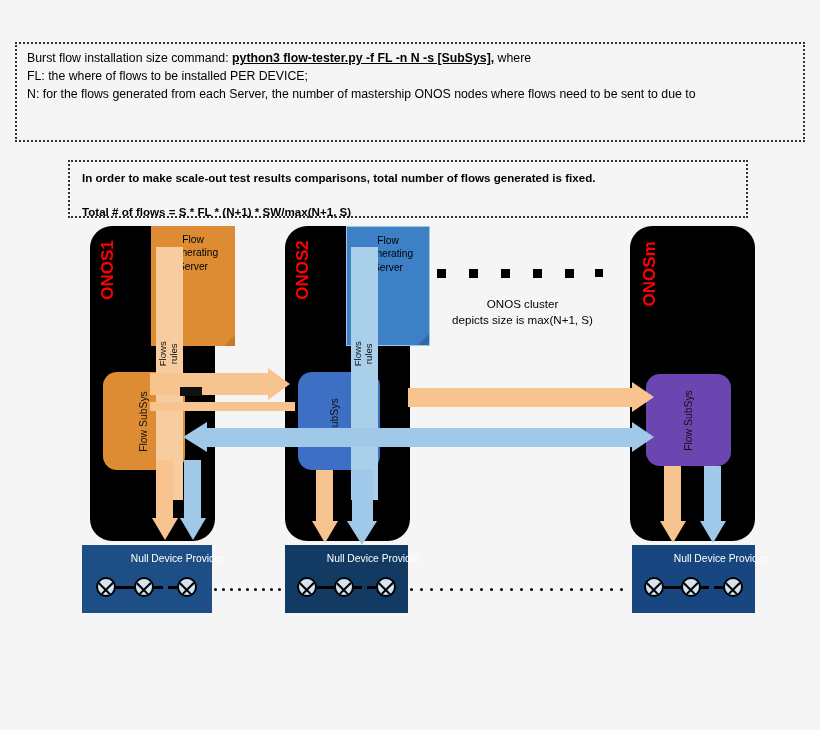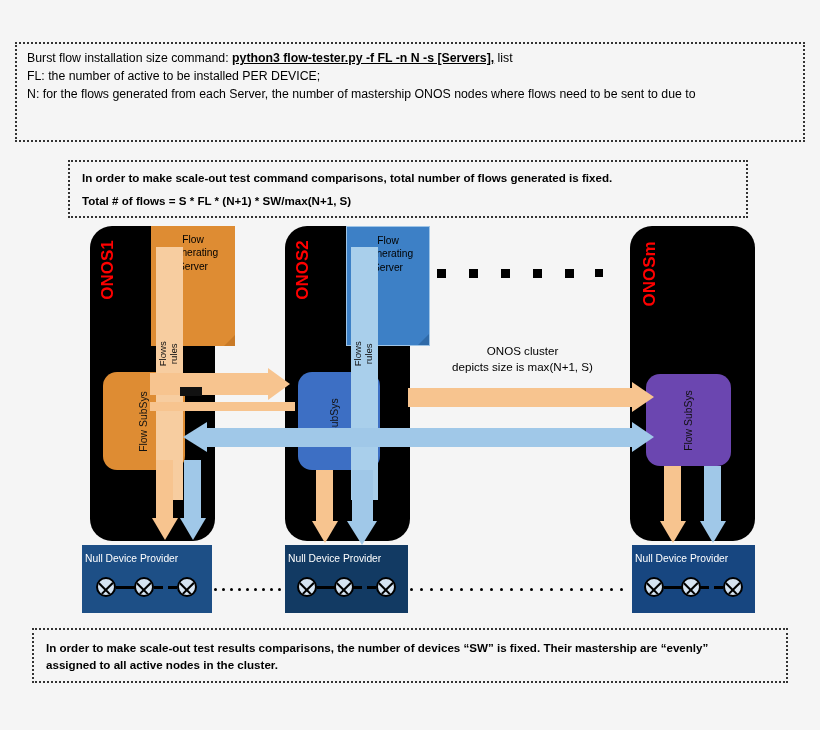--- a/index.html
+++ b/index.html
@@ -18,21 +18,21 @@
     background:#f5f5f5;
     border:2px dotted #333;
     box-sizing:border-box;
     color:#000;
     line-height:1.45;
   }
   #note-top{left:15px;top:42px;width:790px;height:100px;padding:6px 10px;font-size:12.3px;}
   #note-top .line{white-space:nowrap;}
   #note-top .cmd{text-decoration:underline;font-weight:bold;}
   #note-mid{left:68px;top:160px;width:680px;height:58px;padding:8px 12px;font-size:11.6px;font-weight:bold;}
-  #note-mid .l2{margin-top:6px;}
+  #note-mid .l2{margin-top:17px;}
   #note-bot{left:32px;top:628px;width:756px;height:55px;padding:10px 12px;font-size:11.6px;font-weight:bold;}
 
   
   .onos{
     position:absolute;
     background:#000;
     border-radius:22px;
     top:226px;
     height:315px;
   }
@@ -120,35 +120,35 @@
 
   
   .c-orange{background:#f7c48f;}
   .c-blue{background:#a0c8e8;}
 
   
   .dots{position:absolute;left:437px;top:269px;width:170px;height:12px;}
   .dots i{position:absolute;top:0;width:9px;height:9px;background:#000;display:block;}
   .cluster-cap{
     position:absolute;left:420px;top:296px;width:205px;
-    text-align:center;font-size:11.6px;color:#000;line-height:1.35;margin-top:47px;
+    text-align:center;font-size:11.6px;color:#000;line-height:1.35;
   }
 
   
   .ndp{
     position:absolute;
     top:545px;height:68px;
     background:#174b82;
   }
   #ndp1{left:82px;width:130px;background:#1d4f86;}
   #ndp2{left:285px;width:123px;background:#123a63;}
   #ndpm{left:632px;width:123px;background:#174680;}
   .ndp-title{
-    position:absolute;left:3px;top:8px;width:100%;
-    text-align:left;color:#fff;font-size:10.3px;
+    position:absolute;left:12px;top:8px;width:100%;
+    text-align:right;color:#fff;font-size:10.3px;
   }
   .devrow{position:absolute;left:0;top:30px;width:100%;height:26px;}
   .dev{
     position:absolute;top:2px;
     width:20px;height:20px;border-radius:50%;
     background:#d6e4f2;border:2.2px solid #000;
     box-sizing:border-box;
     overflow:hidden;
   }
   .dev::before,.dev::after{
@@ -163,27 +163,27 @@
 
   .interdots{position:absolute;top:588px;height:4px;}
   .interdots i{position:absolute;top:0;width:3px;height:3px;background:#000;border-radius:50%;}
 </style>
 </head>
 <body>
 
 <div class="stage">
 
   <div class="note" id="note-top">
-    <div class="line"><span>Burst flow installation size command: </span><span class="cmd">python3 flow-tester.py -f FL -n N -s [Servers],</span><span> list</span></div>
-    <div class="line">FL: the number of active to be installed PER DEVICE;</div>
+    <div class="line"><span>Burst flow installation size command: </span><span class="cmd">python3 flow-tester.py -f FL -n N -s [SubSys],</span><span> where</span></div>
+    <div class="line">FL: the where of flows to be installed PER DEVICE;</div>
     <div class="line">N: for the flows generated from each Server, the number of mastership ONOS nodes where flows need to be sent to due to</div>
   </div>
 
   <div class="note" id="note-mid">
-    <div>In order to make scale-out test command comparisons, total number of flows generated is fixed.</div>
+    <div>In order to make scale-out test results comparisons, total number of flows generated is fixed.</div>
     <div class="l2">Total # of flows = S * FL * (N+1) * SW/max(N+1, S)</div>
   </div>
 
   <div class="onos" id="onos1">
     <div class="onos-label">ONOS1</div>
   </div>
   <div class="onos" id="onos2">
     <div class="onos-label">ONOS2</div>
   </div>
   <div class="onos" id="onosm">
@@ -357,18 +357,14 @@
       <i style="left:140px;"></i>
       <i style="left:150px;"></i>
     <i style="left:160px;"></i>
       <i style="left:170px;"></i>
       <i style="left:180px;"></i>
       <i style="left:190px;"></i>
     <i style="left:200px;"></i>
       <i style="left:210px;"></i>
   </div>
 
-  <div class="note" id="note-bot">
-    <div>In order to make scale-out test results comparisons, the number of devices “SW” is fixed. Their mastership are “evenly”</div>
-    <div>assigned to all active nodes in the cluster.</div>
-  </div>
 
 </div>
 
 </body></html>

